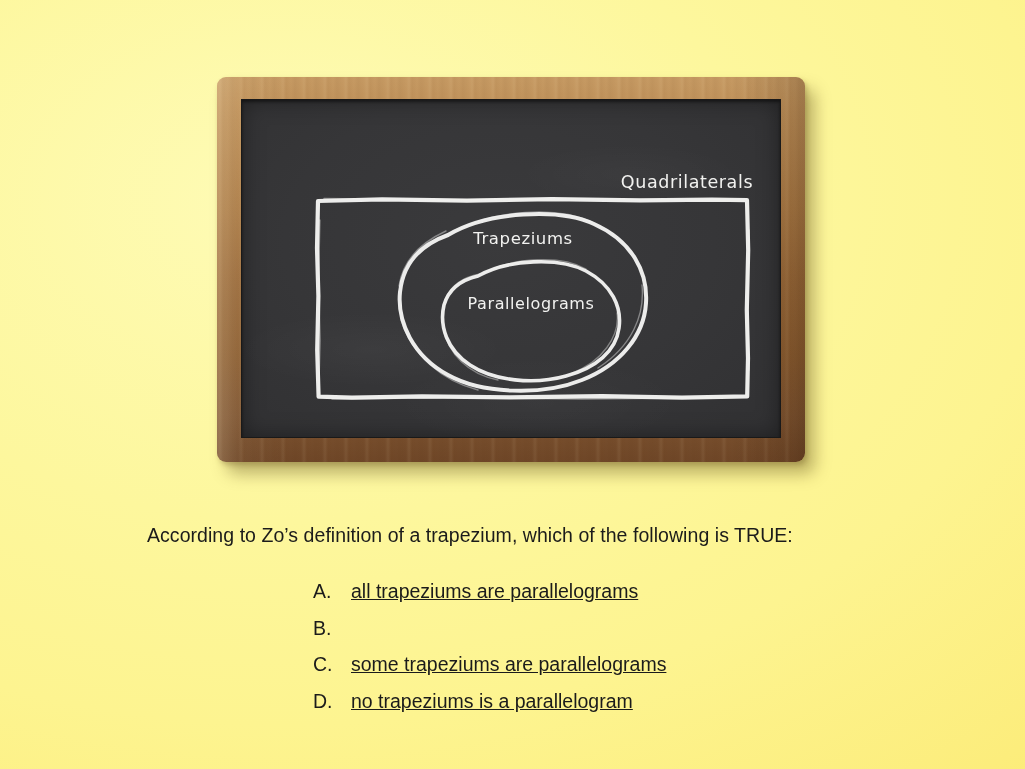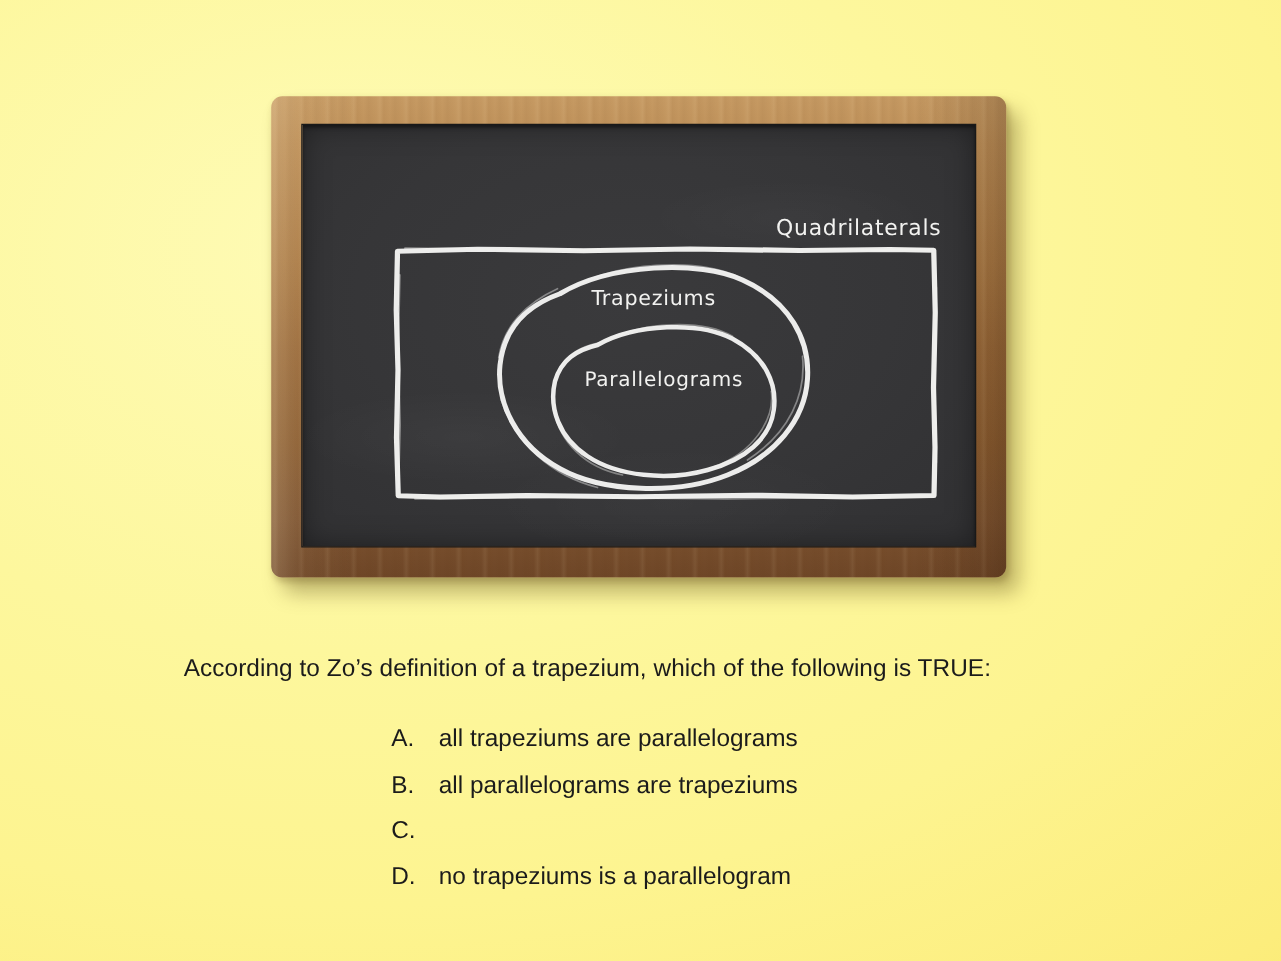--- a/index.html
+++ b/index.html
@@ -159,20 +159,21 @@
     height: 36.5px;
     font-size: 19.5px;
     color: #1b1b1b;
   }
   .option-letter {
     width: 38px;
     flex: 0 0 38px;
   }
   .option-text {
     white-space: nowrap;
+    text-decoration: underline;
   }
 </style>
 </head>
 <body>
 
 <div id="slide">
 
   <div id="blackboard">
     <div id="wood-grain"></div>
     <div id="wood-sheen"></div>
@@ -228,24 +229,24 @@
 
   <div id="question">According to Zo’s definition of a trapezium, which of the following is TRUE:</div>
 
   <div id="options">
     <div class="option-row">
       <span class="option-letter">A.</span>
       <span class="option-text">all trapeziums are parallelograms</span>
     </div>
     <div class="option-row">
       <span class="option-letter">B.</span>
-      <span class="option-text">all parallelograms are trapeziums</span>
     </div>
     <div class="option-row">
       <span class="option-letter">C.</span>
+      <span class="option-text">some trapeziums are parallelograms</span>
     </div>
     <div class="option-row">
       <span class="option-letter">D.</span>
       <span class="option-text">no trapeziums is a parallelogram</span>
     </div>
   </div>
 
 </div>
 
 </body></html>

